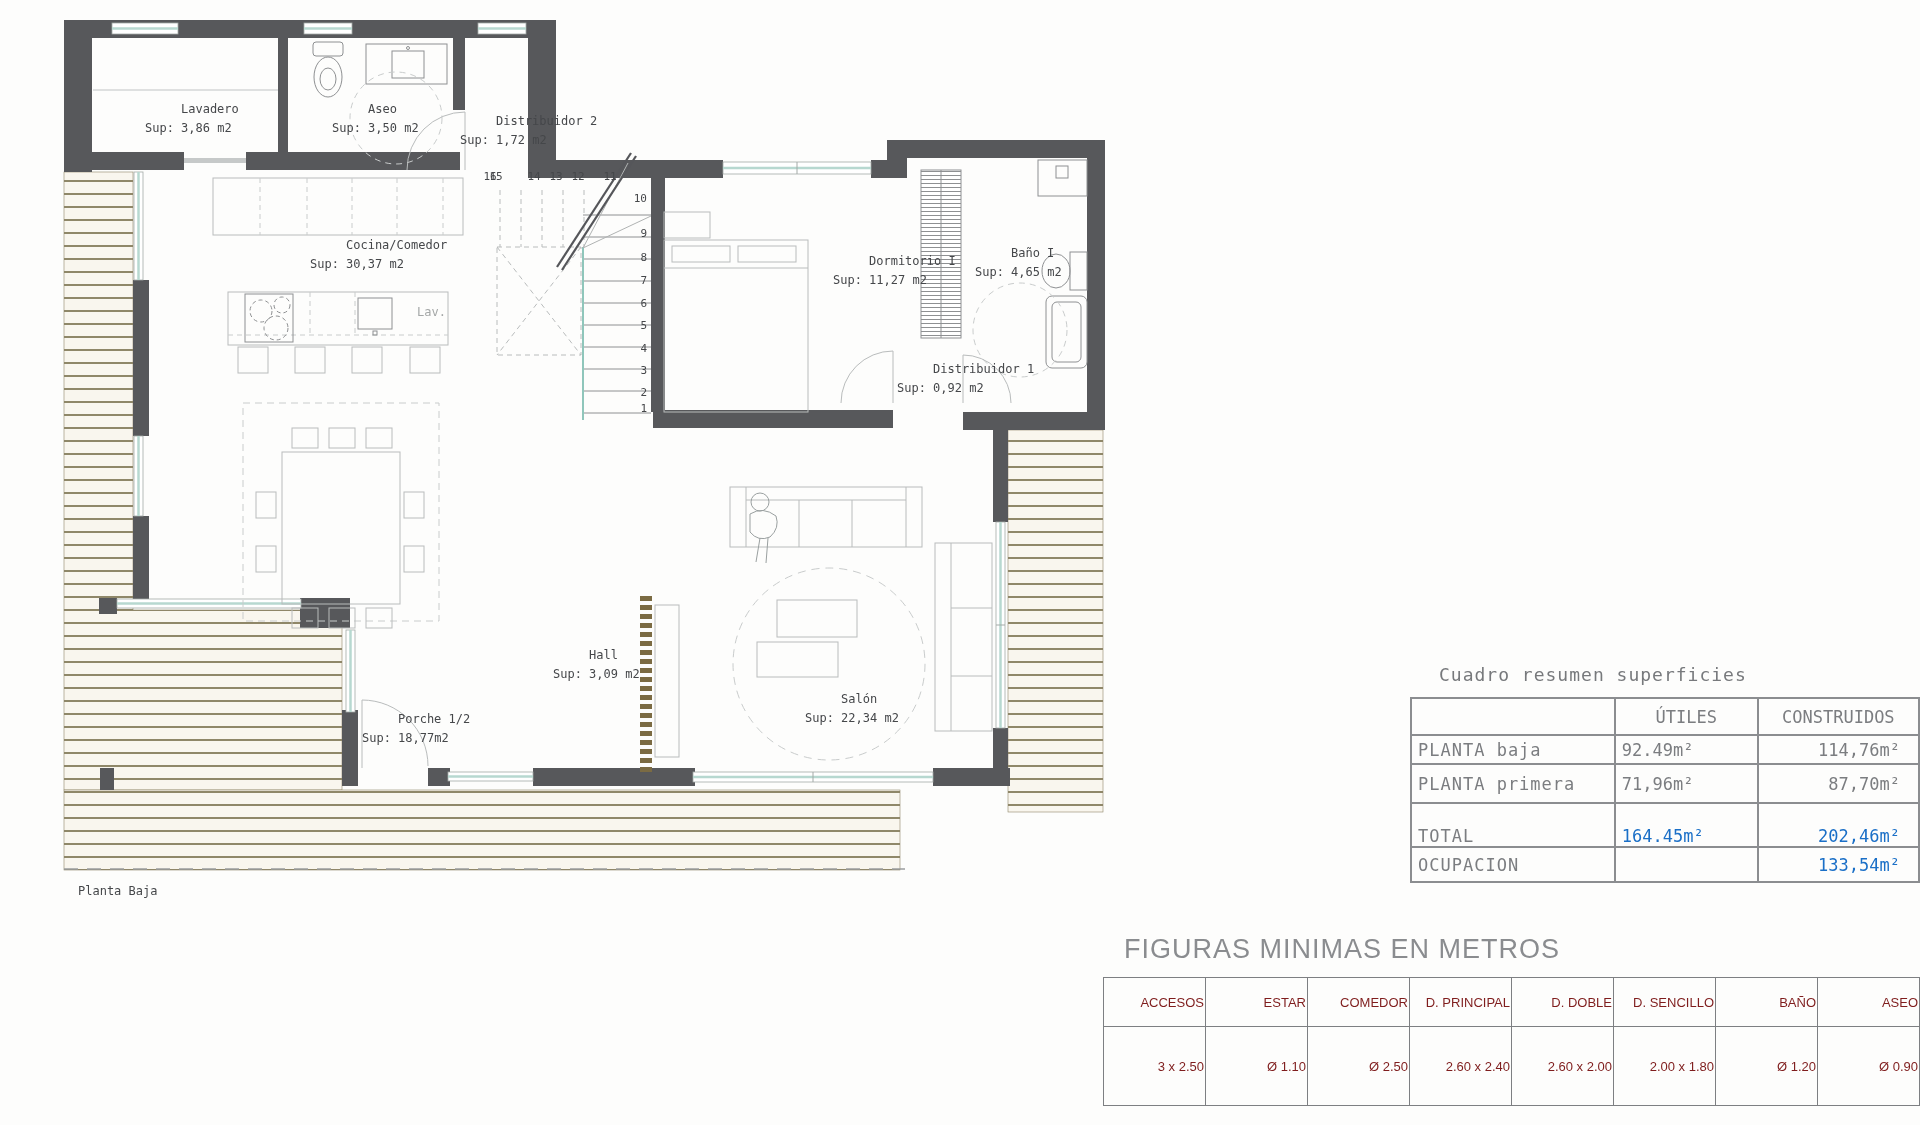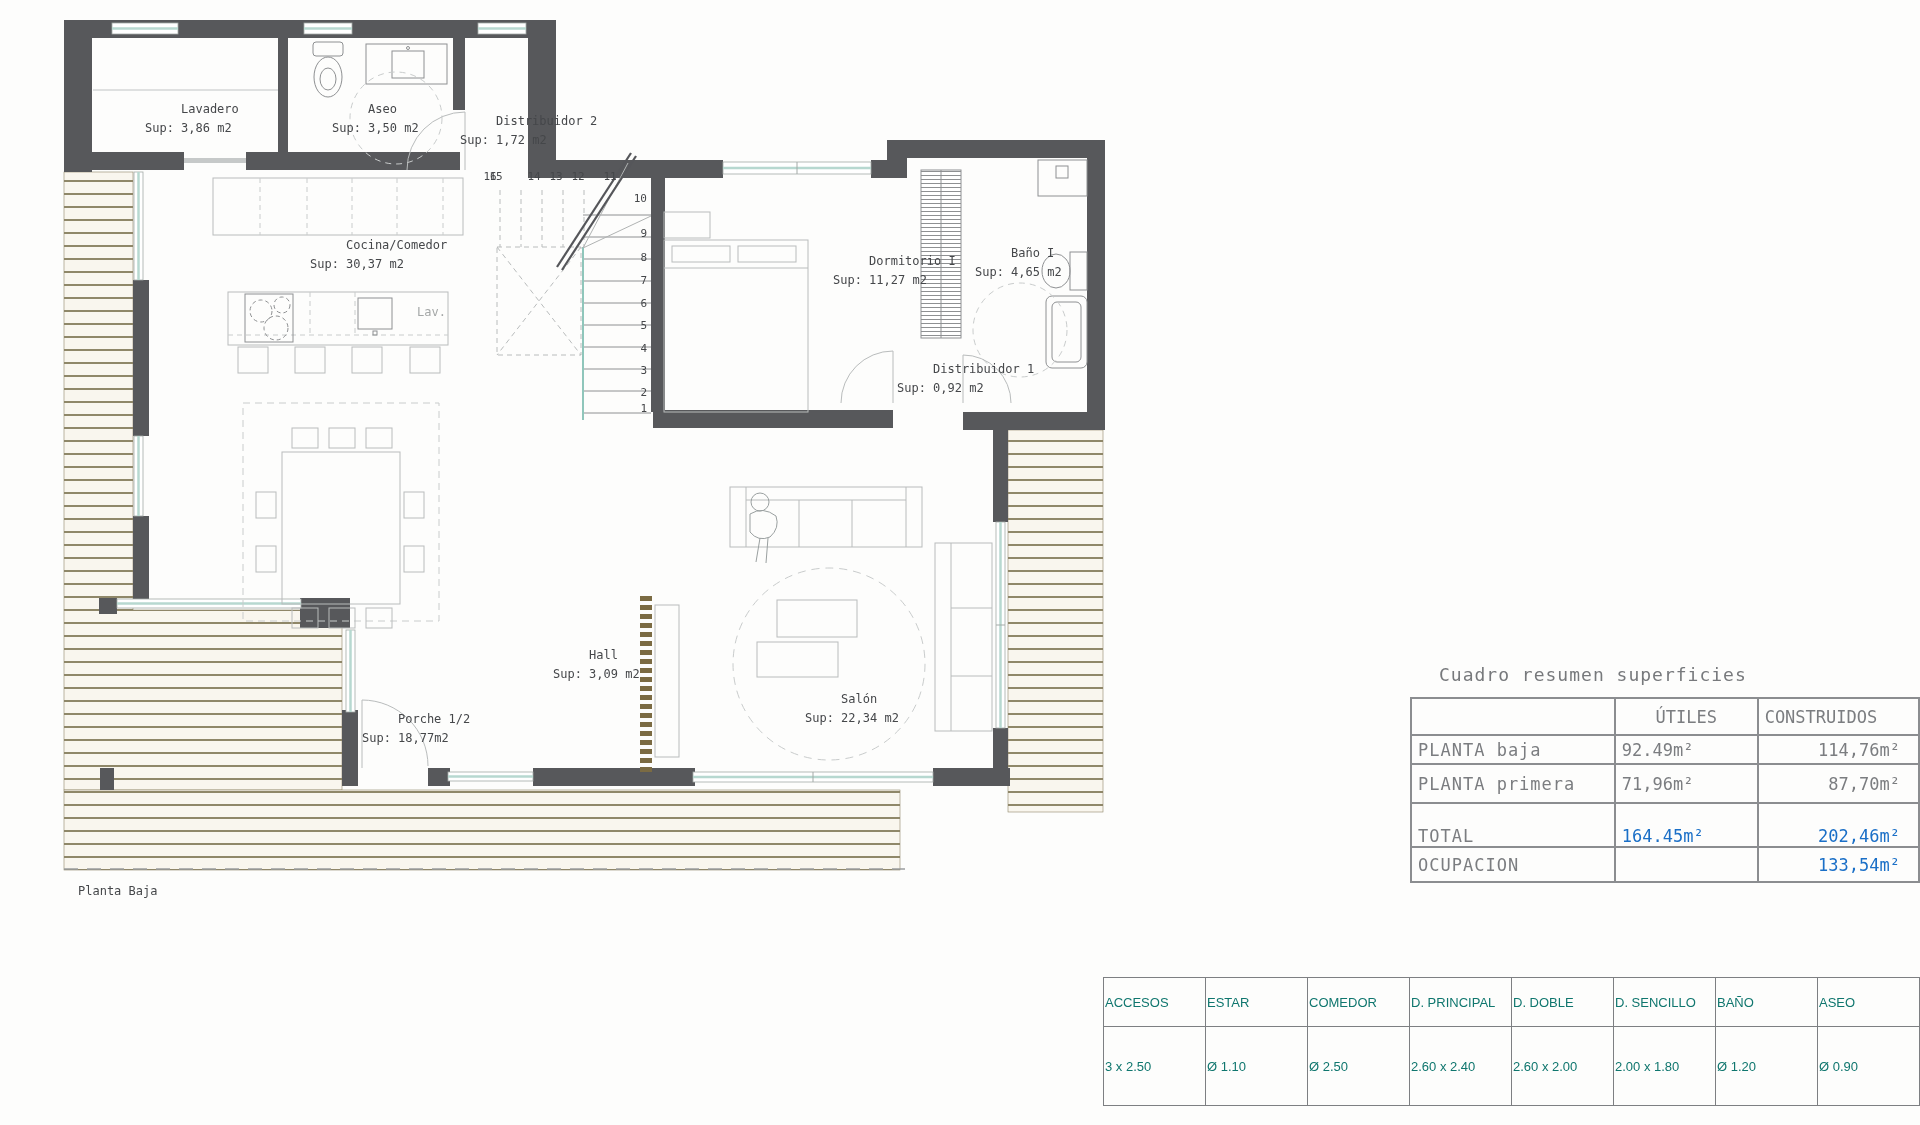--- a/index.html
+++ b/index.html
@@ -20,22 +20,22 @@
   .sum-table td,.sum-table th{border:2px solid #8b8d90;font:17px "DejaVu Sans Mono",monospace;color:#7b7d80;
        padding:0 6px;white-space:nowrap;overflow:hidden;}
   .sum-table .c0{width:198px;text-align:left;letter-spacing:1px;}
   .sum-table .c1{width:118px;text-align:left;padding-right:24px;}
   .sum-table .c2{width:144px;text-align:right;padding-right:18px;}
   .sum-table th{text-align:center;font-weight:normal;}
   .sum-table .blue{color:#1a6fc7;}
   
   .fig-title{position:absolute;left:1124px;top:934px;font:27px "Liberation Sans",sans-serif;color:#8a8c8f;letter-spacing:1px;}
   .fig-table{position:absolute;left:1103px;top:977px;border-collapse:collapse;table-layout:fixed;}
-  .fig-table td,.fig-table th{border:1.5px solid #7d7f82;width:99px;text-align:left;
-       font:13px "Liberation Sans",sans-serif;color:#0f766e;font-weight:normal;white-space:nowrap;overflow:hidden;}
+  .fig-table td,.fig-table th{border:1.5px solid #7d7f82;width:99px;text-align:right;
+       font:13px "Liberation Sans",sans-serif;color:#7f1d1d;font-weight:normal;white-space:nowrap;overflow:hidden;}
   .fig-table th{height:46px;}
   .fig-table td{height:76px;}
 </style>
 </head>
 <body>
 
 <div id="stage">
 
 <svg width="1920" height="1125" viewBox="0 0 1920 1125">
   <defs>
@@ -369,21 +369,21 @@
 <span class="stair-num low" style="left:625px;top:364px">3</span>
 <span class="stair-num low" style="left:625px;top:386px">2</span>
 <span class="stair-num low" style="left:625px;top:402px">1</span>
 
 <div class="sum-title">Cuadro resumen superficies</div>
 <table class="sum-table">
   <tbody>
         <tr style="height:37px">
     <th class="c0"></th>
     <th class="c1" style="text-align:center;padding-right:6px">ÚTILES</th>
-    <th class="c2" style="text-align:left;padding-right:6px">CONSTRUIDOS</th>
+    <th class="c2" style="text-align:center;padding-right:6px">CONSTRUIDOS</th>
   </tr>
   <tr style="height:29px">
     <td class="c0">PLANTA  baja</td>
     <td class="c1">92.49m²</td>
     <td class="c2">114,76m²</td>
   </tr>
   <tr style="height:39px">
     <td class="c0">PLANTA  primera</td>
     <td class="c1">71,96m²</td>
     <td class="c2">87,70m²</td>
@@ -394,20 +394,21 @@
     <td class="c2 blue" style="vertical-align:bottom">202,46m²</td>
   </tr>
   <tr style="height:35px">
     <td class="c0">OCUPACION</td>
     <td class="c1"></td>
     <td class="c2 blue">133,54m²</td>
   </tr>
 </tbody>
     </table>
 
+<div class="fig-title">FIGURAS MINIMAS EN METROS</div>
 <table class="fig-table">
   <tbody>
         <tr>
     <th>ACCESOS</th>
     <th>ESTAR</th>
     <th>COMEDOR</th>
     <th>D. PRINCIPAL</th>
     <th>D. DOBLE</th>
     <th>D. SENCILLO</th>
     <th>BAÑO</th>

